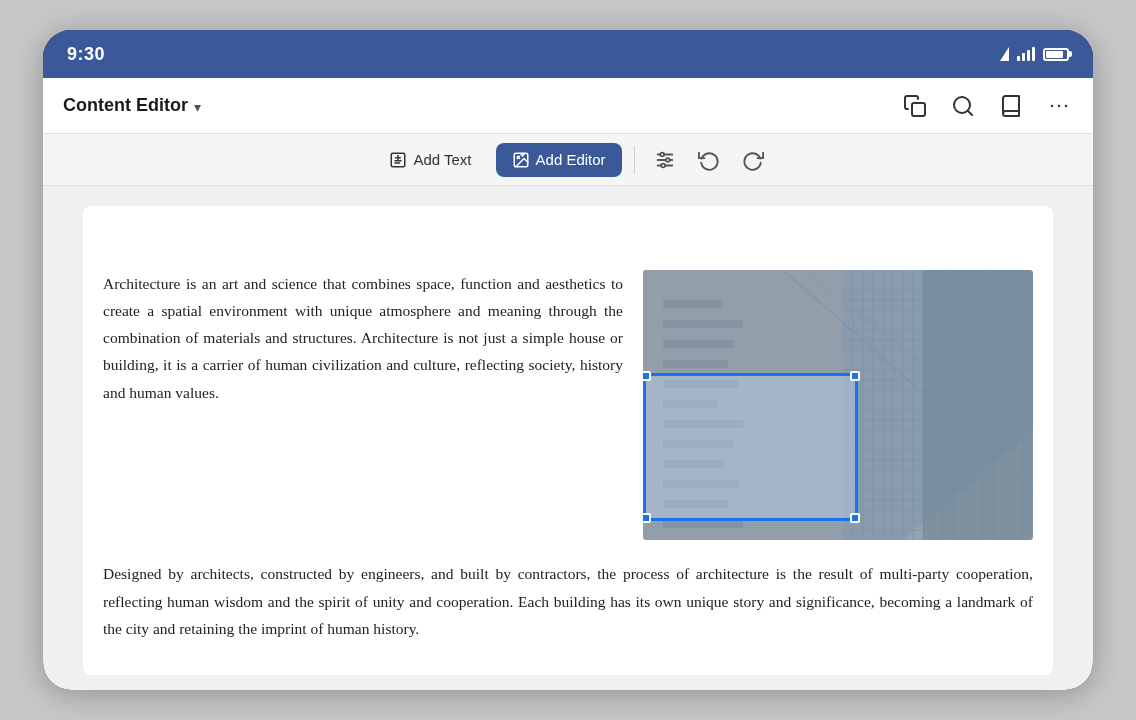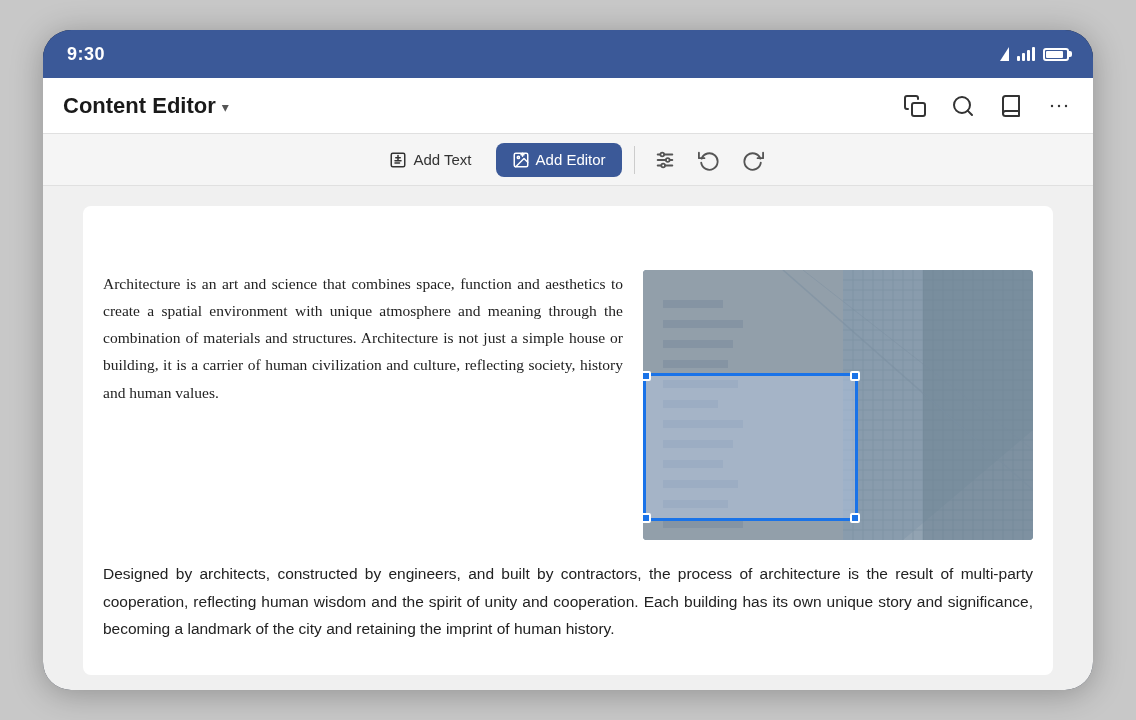--- a/index.html
+++ b/index.html
@@ -106,21 +106,21 @@
       flex-shrink: 0;
     }
 
     .header-left {
       display: flex;
       align-items: center;
       gap: 6px;
     }
 
     .header-title {
-      font-size: 22px;
+      font-size: 18px;
       font-weight: 600;
       color: #1a1a1a;
       text-align: center;
     }
 
     .chevron-icon {
       font-size: 14px;
       color: #555;
       margin-top: 2px;
     }
@@ -297,21 +297,21 @@
     }
     .selection-handle.tl { top: -5px; left: -5px; }
     .selection-handle.tr { top: -5px; right: -5px; }
     .selection-handle.bl { bottom: -5px; left: -5px; }
     .selection-handle.br { bottom: -5px; right: -5px; }
 
     .paragraph-text {
       font-size: 15.5px;
       line-height: 1.78;
       color: #222;
-      font-family: Liberation Sans, sans-serif;
+      font-family: Liberation Serif, serif;
       text-align: justify;
     }
 
     
     .wifi-triangle {
       width: 0;
       height: 0;
       border-left: 9px solid transparent;
       border-right: 0px solid transparent;
       border-bottom: 14px solid #fff;

